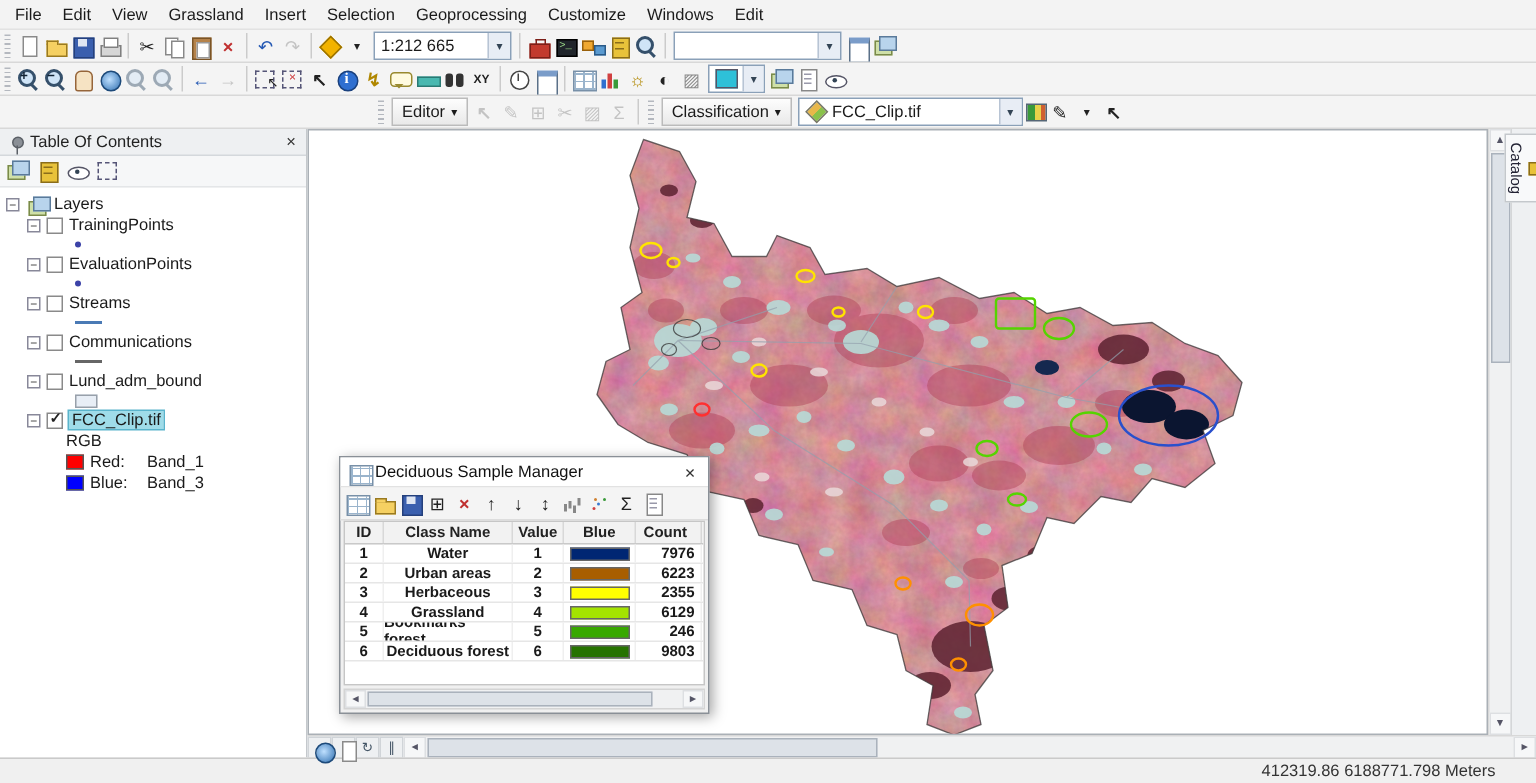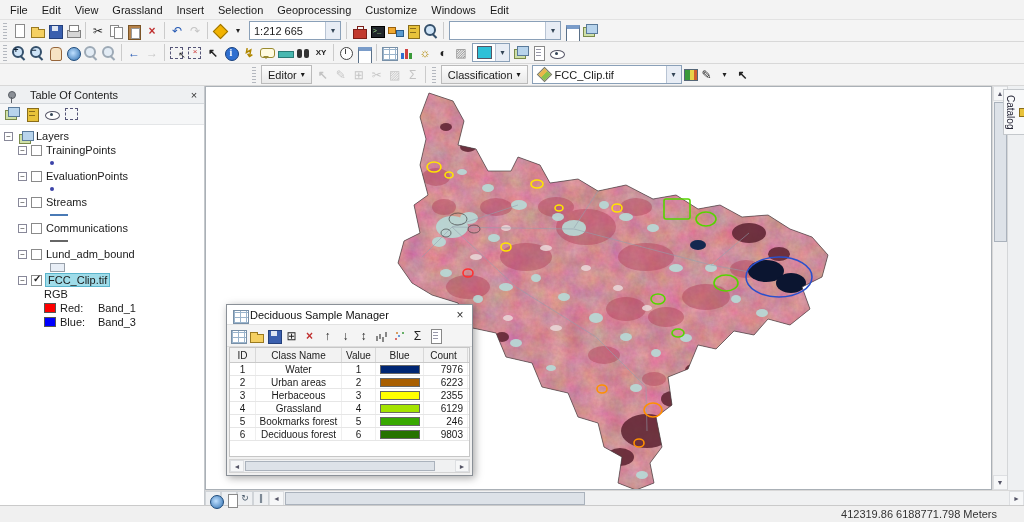--- a/index.html
+++ b/index.html
@@ -83,21 +83,21 @@
   .i-eye::after{content:"";position:absolute;left:7px;top:8px;width:3px;height:3px;border-radius:50%;background:#345;}
 
   .combo{display:inline-flex;align-items:stretch;height:19px;background:#fff;border:1px solid #8aa0b8;margin:0 2px;flex:none;}
   .combo .val{padding:2px 4px;overflow:hidden;white-space:nowrap;display:flex;align-items:center;gap:2px;}
   .combo .arr{width:15px;background:#e8edf5;border-left:1px solid #b8c4d4;display:flex;align-items:center;justify-content:center;font-size:8px;color:#345;}
   .dd{display:inline-flex;align-items:center;gap:4px;padding:1px 6px;border:1px solid #bbb;background:linear-gradient(#fdfdfd,#e9e9e9);height:19px;margin:0 2px;flex:none;}
 
   
   .main{flex:1;display:flex;min-height:0;}
   .toc{width:205px;background:#fff;border-right:1px solid #c4c8cc;display:flex;flex-direction:column;}
-  .toc-head{height:18px;background:#eef0f2;border-bottom:1px solid #d4d8dc;display:flex;align-items:center;padding:0 3px;gap:13px;flex:none;}
+  .toc-head{height:18px;background:#eef0f2;border-bottom:1px solid #d4d8dc;display:flex;align-items:center;padding:0 3px;gap:3px;flex:none;}
   .toc-title{flex:1;font-size:11px;color:#222;}
   .toc-tools{height:21px;display:flex;align-items:center;gap:2px;padding:0 3px;background:#f6f7f8;border-bottom:1px solid #e4e6e8;flex:none;}
   .tree{padding:4px 0 0 4px;flex:1;overflow:hidden;}
   .trow{display:flex;align-items:center;gap:4px;height:14px;}
   .lvl1{padding-left:14px;}
   .lvl2{padding-left:40px;}
   .symrow{height:12px;display:flex;align-items:center;padding-left:46px;}
   .exp{width:9px;height:9px;border:1px solid #889;background:#fff;display:inline-flex;align-items:center;justify-content:center;
        font-size:8px;line-height:7px;color:#333;flex:none;}
   .cb{width:11px;height:11px;border:1px solid #8a8a8a;background:#fff;display:inline-block;position:relative;flex:none;}
@@ -130,21 +130,21 @@
   .cat-ic{width:9px;height:9px;background:#e8c23a;border:1px solid #8a6d1a;}
 
   
   .dlg{position:absolute;left:20px;top:217px;width:247px;height:172px;background:#f0f0f0;border:1px solid #8a9097;
        box-shadow:2px 2px 8px rgba(0,0,0,.35);display:flex;flex-direction:column;z-index:5;}
   .dlg-title{height:20px;background:#fff;display:flex;align-items:center;padding:0 4px;gap:4px;border-bottom:1px solid #e2e2e2;flex:none;}
   .dlg-title .t{flex:1;font-size:11px;color:#111;}
   .dlg-close{width:16px;text-align:center;font-size:12px;color:#333;}
   .dlg-tools{height:22px;display:flex;align-items:center;gap:1px;padding:0 2px;background:#f4f4f4;border-bottom:1px solid #ddd;flex:none;}
   .dlg-tools .gi,.dlg-tools .ics{width:17px;height:17px;}
-  .dlg-body{flex:1;background:#fff;border:1px solid #c6c6c6;margin:0 2px;overflow:hidden;font-size:10px;}
+  .dlg-body{flex:1;background:#fff;border:1px solid #c6c6c6;margin:0 2px;overflow:hidden;font-size:10px;font-weight:bold;}
   .thr{display:flex;height:15px;background:#f2f2f2;border-bottom:1px solid #c9c9c9;}
   .thr>div{border-right:1px solid #d8d8d8;display:flex;align-items:center;justify-content:center;color:#222;}
   .tdr{display:flex;height:13px;border-bottom:1px solid #e6e6e6;}
   .tdr>div{border-right:1px solid #efefef;display:flex;align-items:center;justify-content:center;overflow:hidden;}
   .c-id{width:26px;flex:none;}
   .c-name{width:86px;flex:none;}
   .c-val{width:34px;flex:none;}
   .c-col{width:48px;flex:none;}
   .c-cnt{width:44px;flex:none;justify-content:flex-end!important;padding-right:4px;}
   .swatch{width:40px;height:9px;border:1px solid #666;}

